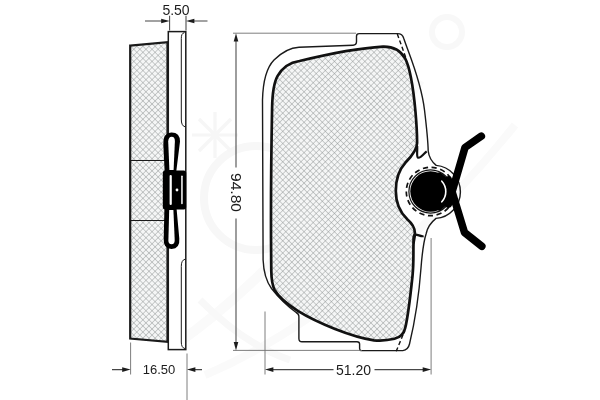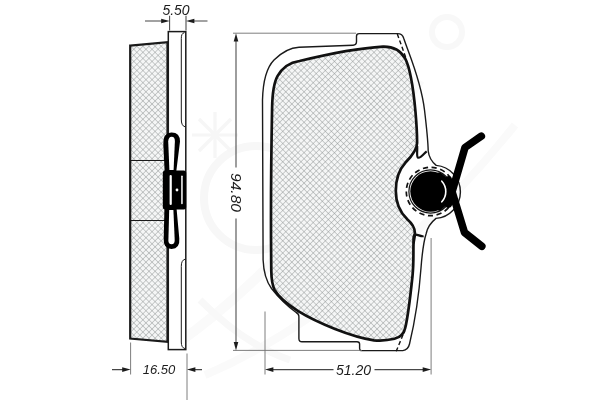--- a/index.html
+++ b/index.html
@@ -1,16 +1,16 @@
 <!DOCTYPE html>
 <html><head>
 <meta charset="utf-8">
 <style>
   html,body{margin:0;padding:0;background:#fff;}
-  #c{width:600px;height:400px;position:relative;font-style:italic;}
+  #c{width:600px;height:400px;position:relative;}
   svg{display:block;}
   text{font-family:"Liberation Sans",sans-serif;fill:#1c1c1c;}
 </style>
 </head>
 <body>
 <div id="c">
 <svg width="600" height="400" viewBox="0 0 600 400">
   <defs>
     <pattern id="xh" width="4.3" height="4.3" patternUnits="userSpaceOnUse" patternTransform="rotate(45)">
       <rect width="4.3" height="4.3" fill="#f5f6f6"></rect>

